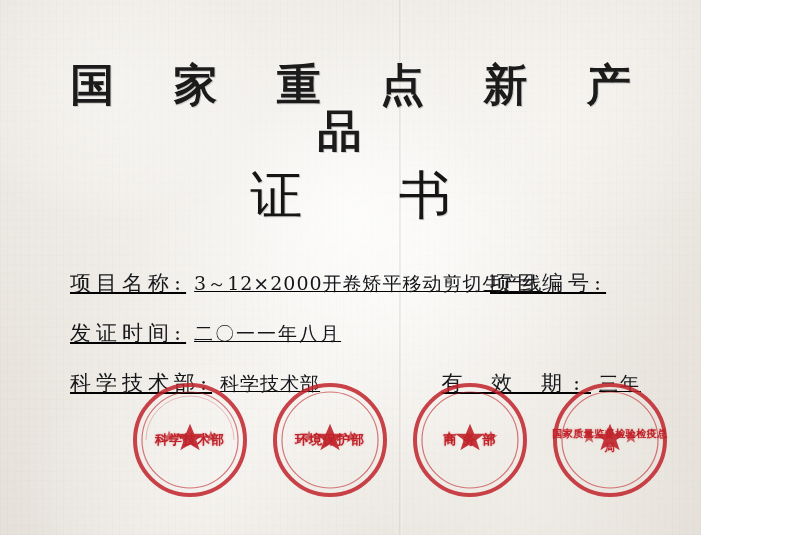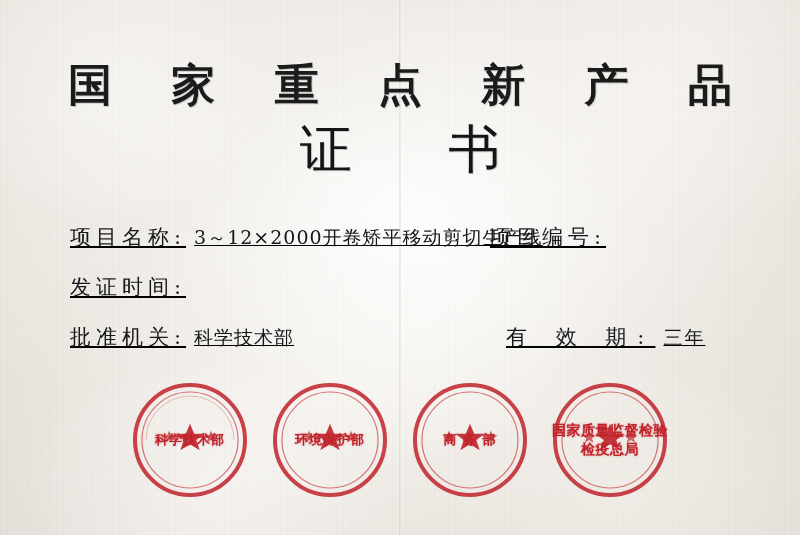--- a/index.html
+++ b/index.html
@@ -5,21 +5,21 @@
   html, body {
     margin: 0;
     padding: 0;
     background: #ffffff;
   }
   body {
     font-family: "Liberation Serif", "DejaVu Serif", serif;
   }
   #certificate {
     position: relative;
-    width: 800px;
+    width: 701px;
     height: 535px;
     overflow: hidden;
     background:
       radial-gradient(ellipse at 50% 40%, rgba(255,255,255,0.85) 0%, rgba(246,244,241,0.55) 45%, rgba(232,228,222,0.5) 75%, rgba(222,217,210,0.6) 100%),
       repeating-linear-gradient(90deg, rgba(205,200,192,0.22) 0px, rgba(205,200,192,0.22) 1px, rgba(255,255,255,0) 1px, rgba(255,255,255,0) 7px),
       repeating-linear-gradient(0deg, rgba(205,200,192,0.16) 0px, rgba(205,200,192,0.16) 1px, rgba(255,255,255,0) 1px, rgba(255,255,255,0) 9px),
       linear-gradient(135deg, #f2efe9 0%, #e9e5de 30%, #f4f1ec 55%, #e7e3db 80%, #efebe4 100%);
   }
   
   #certificate .tex {
@@ -133,21 +133,21 @@
     transform: translateY(-50%);
     text-align: center;
     font-family: "DejaVu Serif", "Liberation Serif", serif;
     font-size: 13px;
     font-weight: bold;
     color: #c0222a;
     letter-spacing: 1px;
     line-height: 1.35;
     text-shadow: 0 0 2px rgba(200,40,45,0.5);
   }
-  .seal-text.small { font-size: 14px; letter-spacing: 0.5px; }
+  .seal-text.small { font-size: 10px; letter-spacing: 0.5px; }
 </style>
 </head>
 <body>
 
 <div id="certificate">
 
   <div class="tex a"></div>
   <div class="tex b"></div>
   <div class="tex c"></div>
   <div class="tex d"></div>
@@ -167,26 +167,27 @@
         <span class="f-value">3～12×2000开卷矫平移动剪切生产线</span>
       </div>
       <div class="col-right">
         <span class="f-label">项目编号:</span>
       </div>
     </div>
 
     <div class="field-row">
       <div class="col-right">
         <span class="f-label">发证时间:</span>
+        <span class="f-value date">二〇一一年八月</span>
       </div>
     </div>
 
     <div class="field-row">
       <div class="col-left">
-        <span class="f-label">批准机关:</span>
+        <span class="f-label">科学技术部:</span>
         <span class="f-value">科学技术部</span>
       </div>
       <div class="col-right">
         <span class="f-label spaced-wide">有 效 期:</span>
         <span class="f-value date">三年</span>
       </div>
     </div>
 
   </div>
 

